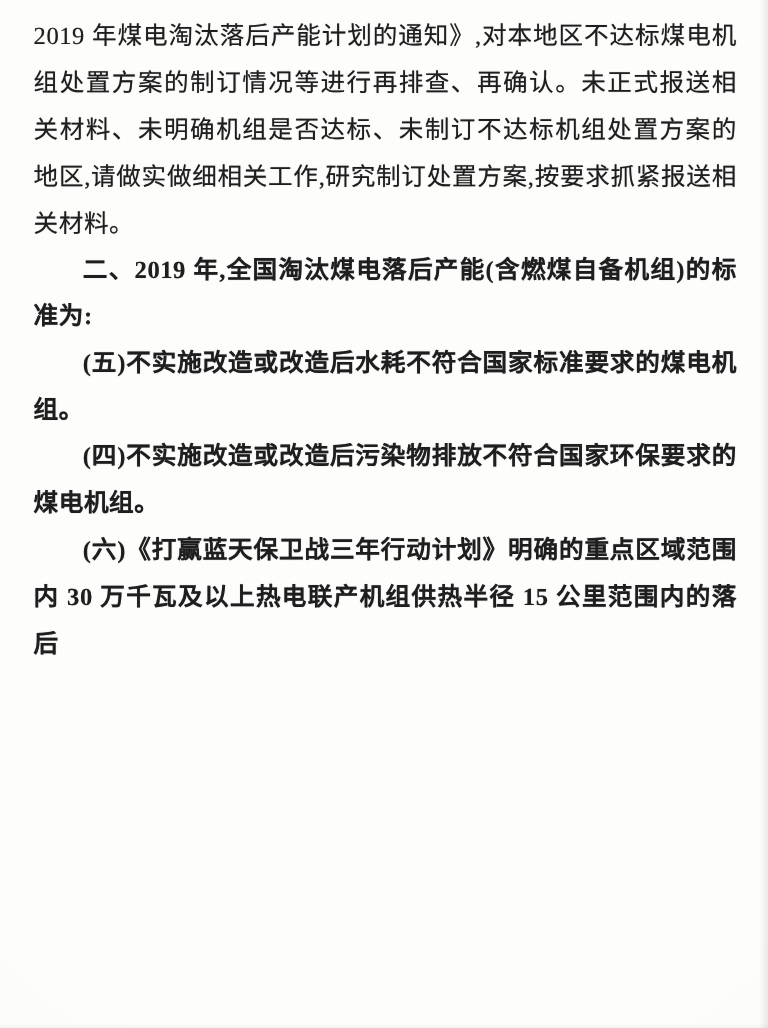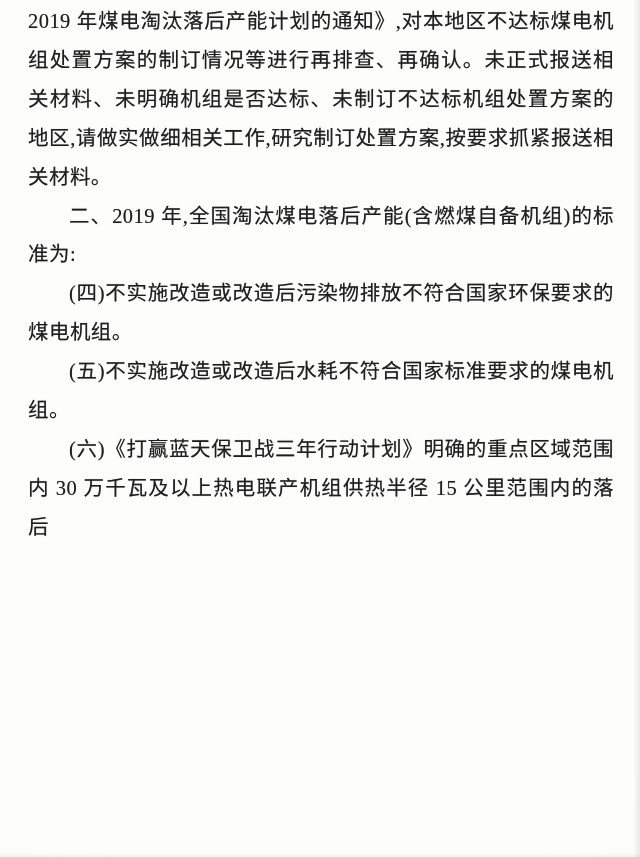--- a/index.html
+++ b/index.html
@@ -12,39 +12,40 @@
     padding: 0;
     width: 640px;
     height: 857px;
     overflow: hidden;
     background: var(--paper);
   }
   .page {
     position: relative;
     width: 640px;
     height: 857px;
-    padding: 2px 26px 0 28px;
+    padding: 12px 26px 0 28px;
     background:
       radial-gradient(120% 100% at 50% 45%, rgba(255,255,255,0.55) 60%, rgba(180,180,175,0.10) 100%),
       var(--paper);
     font-family: "Liberation Serif", "DejaVu Serif", serif;
     font-size: 20.5px;
     line-height: 38.9px;
     letter-spacing: 0.45px;
     color: var(--ink);
     text-align: justify;
     text-justify: inter-ideograph;
   }
   .page p {
     margin: 0;
     text-shadow: 0 0 0.7px rgba(30,30,30,0.55);
     word-break: break-all;
   }
   .page p.indent {
     text-indent: 2em;
+    font-weight: bold;
   }
   .edge-shade-right {
     position: absolute;
     top: 0;
     right: 0;
     width: 7px;
     height: 100%;
     background: linear-gradient(90deg, rgba(0,0,0,0) 0%, rgba(60,60,55,0.10) 100%);
     pointer-events: none;
   }
@@ -57,19 +58,19 @@
     background: linear-gradient(180deg, rgba(0,0,0,0) 0%, rgba(60,60,55,0.06) 100%);
     pointer-events: none;
   }
 </style>
 </head>
 <body>
 
 <div class="page">
   <p>2019 年煤电淘汰落后产能计划的通知》,对本地区不达标煤电机组处置方案的制订情况等进行再排查、再确认。未正式报送相关材料、未明确机组是否达标、未制订不达标机组处置方案的地区,请做实做细相关工作,研究制订处置方案,按要求抓紧报送相关材料。</p>
   <p class="indent">二、2019 年,全国淘汰煤电落后产能(含燃煤自备机组)的标准为:</p>
+  <p class="indent">(五)不实施改造或改造后水耗不符合国家标准要求的煤电机组。</p>
   <p class="indent">(四)不实施改造或改造后污染物排放不符合国家环保要求的煤电机组。</p>
-  <p class="indent">(五)不实施改造或改造后水耗不符合国家标准要求的煤电机组。</p>
   <p class="indent">(六)《打赢蓝天保卫战三年行动计划》明确的重点区域范围内 30 万千瓦及以上热电联产机组供热半径 15 公里范围内的落后</p>
 
   <div class="edge-shade-right"></div>
   <div class="edge-shade-bottom"></div>
 </div>
 
 </body></html>

